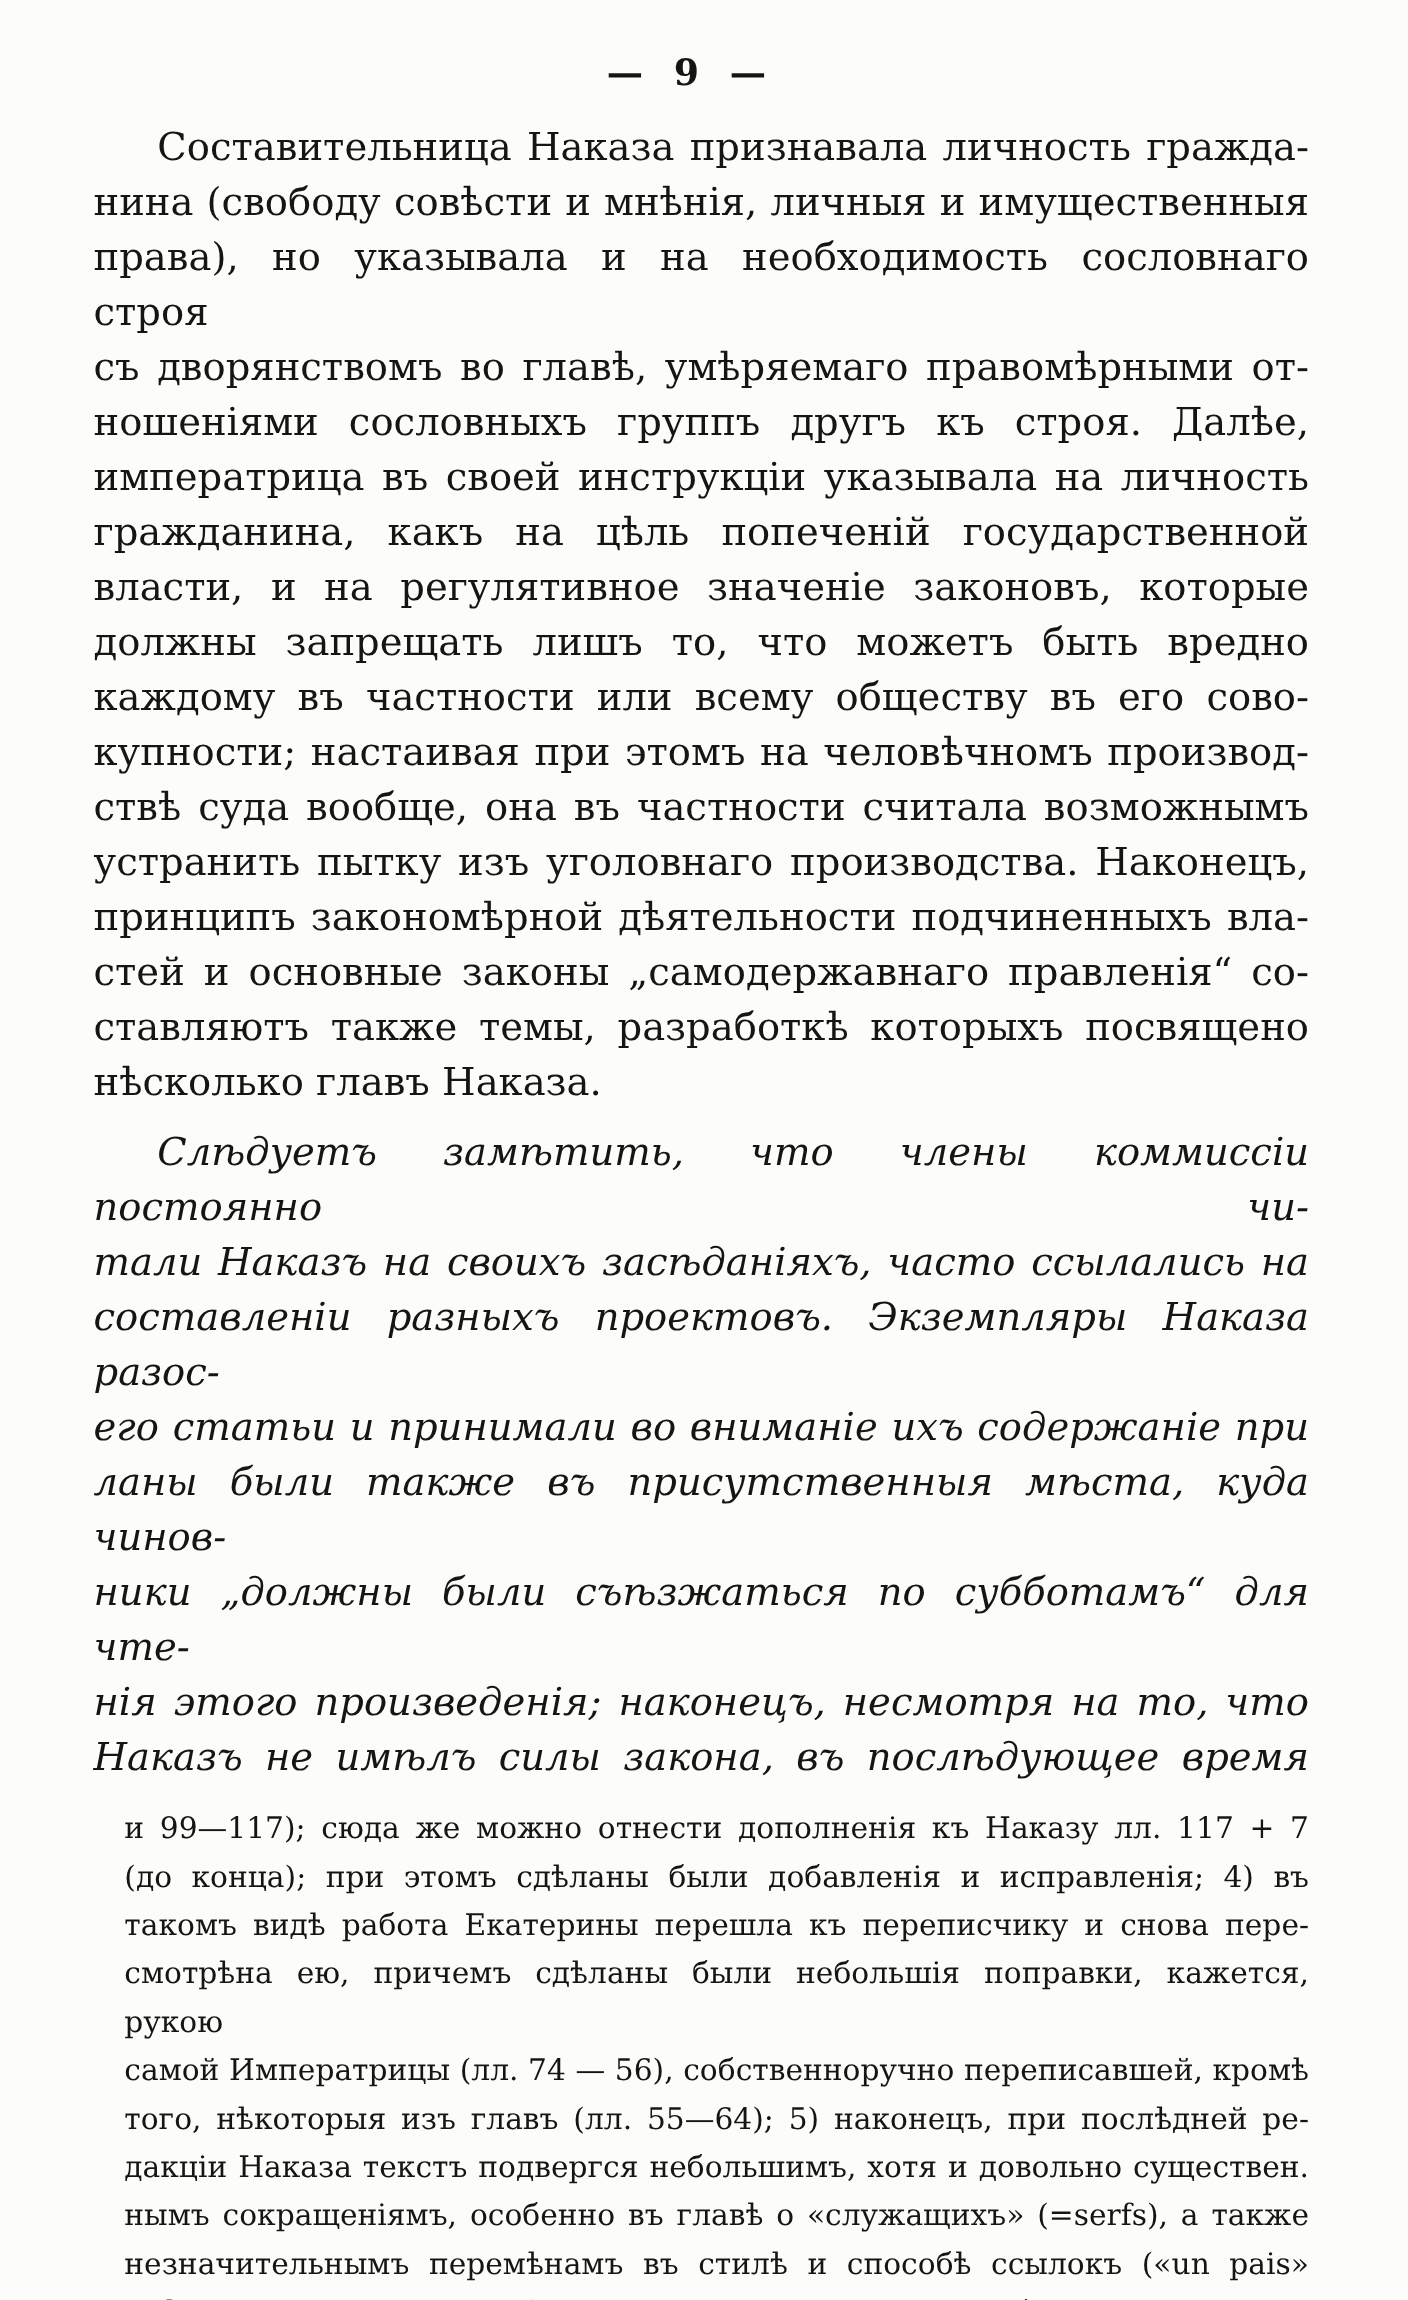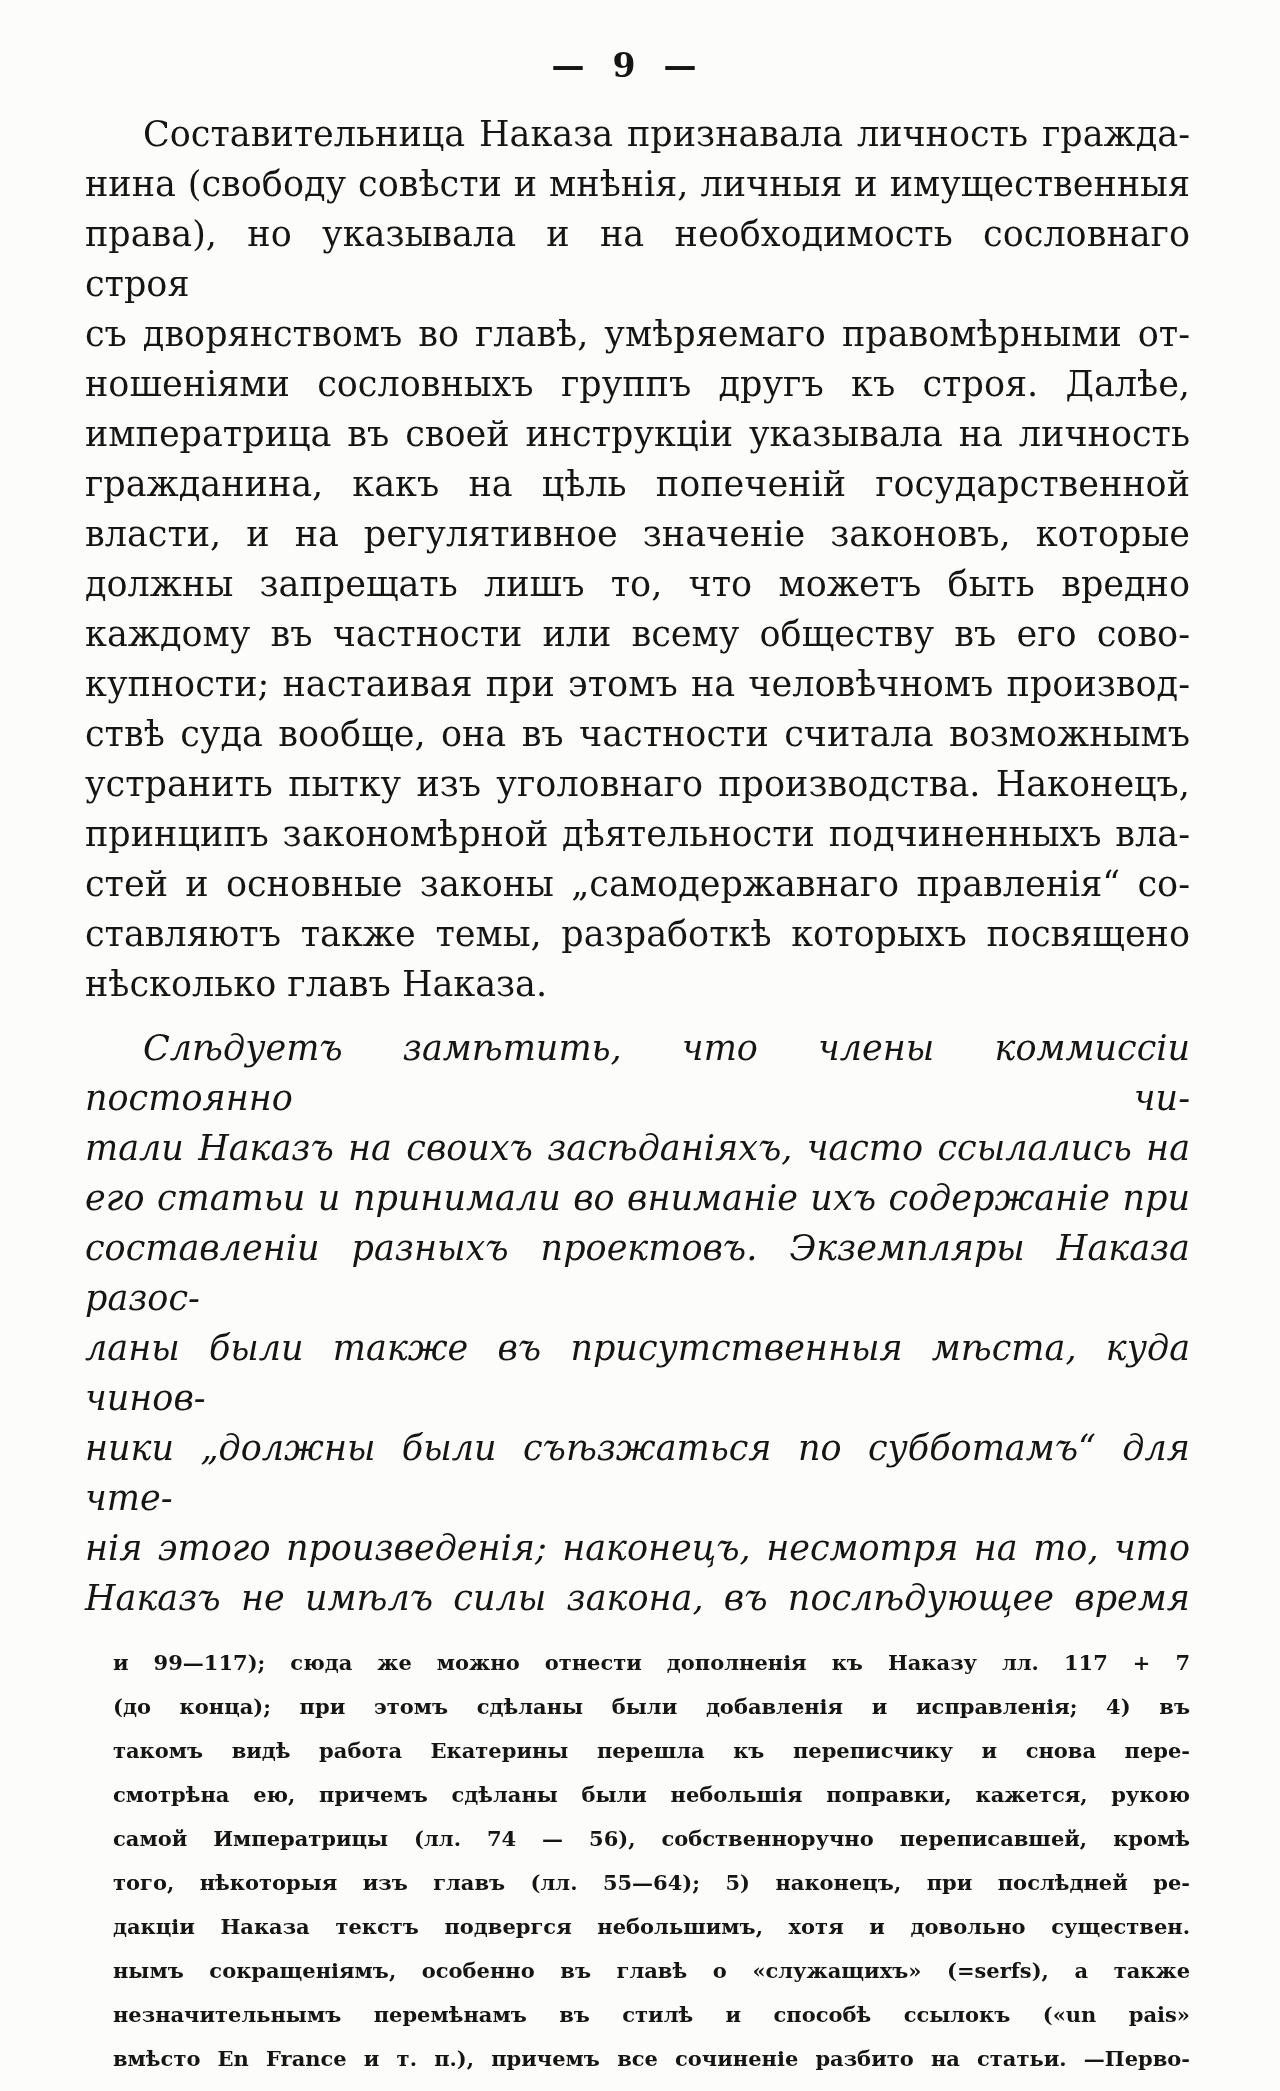--- a/index.html
+++ b/index.html
@@ -49,23 +49,22 @@
   }
   .para-2 {
     margin-top: 14px;
     font-style: italic;
   }
   .footnote {
     margin: 18px 90px 0 113px;
     width: 1077px;
   }
   .footnote .line {
-    font-size: 21px;
+    font-size: 27px;
     line-height: 44px;
-    font-weight: bold;
   }
 </style>
 </head>
 <body>
 
 <div class="page-header">
   <span class="dash">—</span><span class="num">9</span><span class="dash">—</span>
 </div>
 
 <div class="content">
@@ -86,22 +85,22 @@
     <div class="line">устранить пытку изъ уголовнаго производства. Наконецъ,</div>
     <div class="line">принципъ закономѣрной дѣятельности подчиненныхъ вла-</div>
     <div class="line">стей и основные законы „самодержавнаго правленія“ со-</div>
     <div class="line">ставляютъ также темы, разработкѣ которыхъ посвящено</div>
     <div class="line last">нѣсколько главъ Наказа.</div>
   </div>
 
   <div class="para-2">
     <div class="line first">Слѣдуетъ замѣтить, что члены коммиссіи постоянно чи-</div>
     <div class="line">тали Наказъ на своихъ засѣданіяхъ, часто ссылались на</div>
+    <div class="line">составленіи разныхъ проектовъ. Экземпляры Наказа разос-</div>
     <div class="line">его статьи и принимали во вниманіе ихъ содержаніе при</div>
-    <div class="line">составленіи разныхъ проектовъ. Экземпляры Наказа разос-</div>
     <div class="line">ланы были также въ присутственныя мѣста, куда чинов-</div>
     <div class="line">ники „должны были съѣзжаться по субботамъ“ для чте-</div>
     <div class="line">нія этого произведенія; наконецъ, несмотря на то, что</div>
     <div class="line">Наказъ не имѣлъ силы закона, въ послѣдующее время</div>
   </div>
 
 </div>
 
 <div class="footnote">
   <div class="line">и 99—117); сюда же можно отнести дополненія къ Наказу лл. 117 + 7</div>

